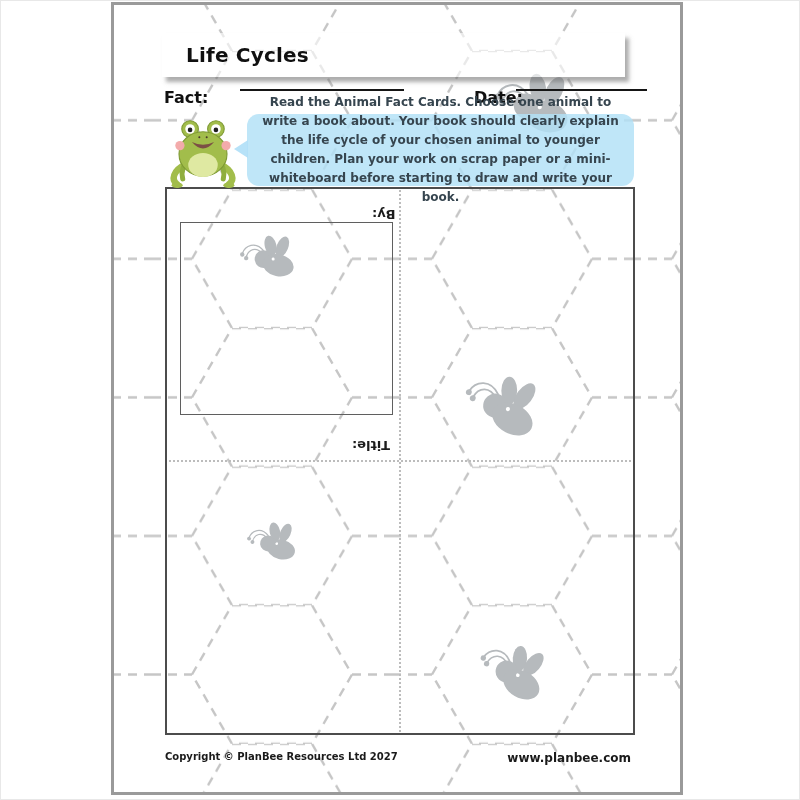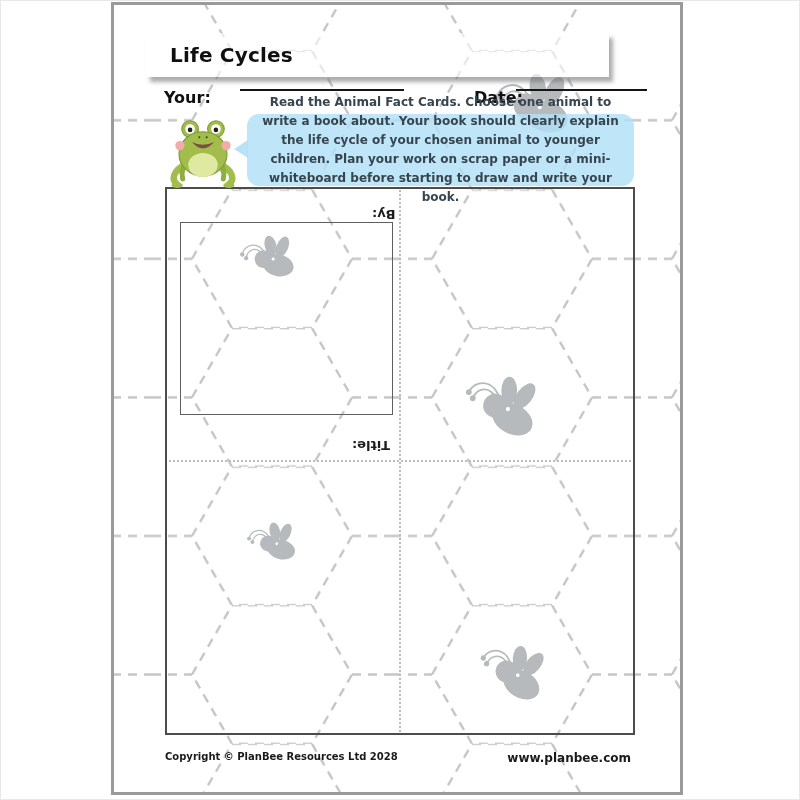--- a/index.html
+++ b/index.html
@@ -8,21 +8,21 @@
 
   
   .page {
     position:absolute; left:110px; top:1px; width:572px; height:793px;
     background:#ffffff; border:3px solid #9a9a9a; overflow:hidden;
   }
   .hexbg { position:absolute; left:0; top:0; width:566px; height:787px; z-index:1; }
 
   
   .header-bar {
-    position:absolute; left:32px; top:28px; width:463px; height:44px; z-index:6;
+    position:absolute; left:48px; top:28px; width:463px; height:44px; z-index:6;
     background:rgba(255,255,255,0.62);
     box-shadow:4px 5px 4px rgba(105,105,105,0.55);
     display:flex; align-items:center; justify-content:space-between;
     padding:0 18px 0 24px;
   }
   .header-bar .h-title, .header-bar .h-num {
     font-size:20px; font-weight:bold; color:#101010; letter-spacing:0.2px;
   }
 
   
@@ -107,21 +107,21 @@
         <use href="#bee"></use>
       </svg>
     <svg class="bee bee-5">
         <use href="#bee"></use>
       </svg>
 
     <div class="header-bar">
       <span class="h-title">Life Cycles</span>
     </div>
 
-    <span class="field-label" style="left:50px; top:83px;">Your:</span>
+    <span class="field-label" style="left:50px; top:83px;">Fact:</span>
     <div class="write-line" style="left:126px; top:84px; width:164px;"></div>
     <span class="field-label" style="left:360px; top:83px;">Date:</span>
     <div class="write-line" style="left:402px; top:84px; width:131px;"></div>
 
     <svg class="frog" viewBox="0 0 80 78" xmlns="http://www.w3.org/2000/svg">
       <path d="M20,52 C8,58 5,68 12,73" stroke="#a2bd4b" stroke-width="7" fill="none" stroke-linecap="round"></path>
       <path d="M60,52 C72,58 75,68 68,73" stroke="#a2bd4b" stroke-width="7" fill="none" stroke-linecap="round"></path>
       <ellipse cx="12" cy="74" rx="6" ry="3" fill="#a2bd4b"></ellipse>
       <ellipse cx="68" cy="74" rx="6" ry="3" fill="#a2bd4b"></ellipse>
       <path d="M26,44 C18,52 16,60 18,67" stroke="#8fae3e" stroke-width="5.5" fill="none" stroke-linecap="round"></path>
@@ -146,17 +146,17 @@
       <p>Read the Animal Fact Cards. Choose one animal to write a book about. Your book should clearly explain the life cycle of your chosen animal to younger children. Plan your work on scrap paper or a mini-whiteboard before starting to draw and write your book.</p>
     </div>
 
     <div class="main-rect"></div>
     <div class="fold-v"></div>
     <div class="fold-h"></div>
     <div class="cover-box"></div>
     <span class="by-label upside">By:</span>
     <span class="title-label upside">Title:</span>
 
-    <span class="footer-copy">Copyright © PlanBee Resources Ltd 2028</span>
+    <span class="footer-copy">Copyright © PlanBee Resources Ltd 2027</span>
     <span class="footer-web">www.planbee.com</span>
 
   </div>
 </div>
 
 </body></html>

